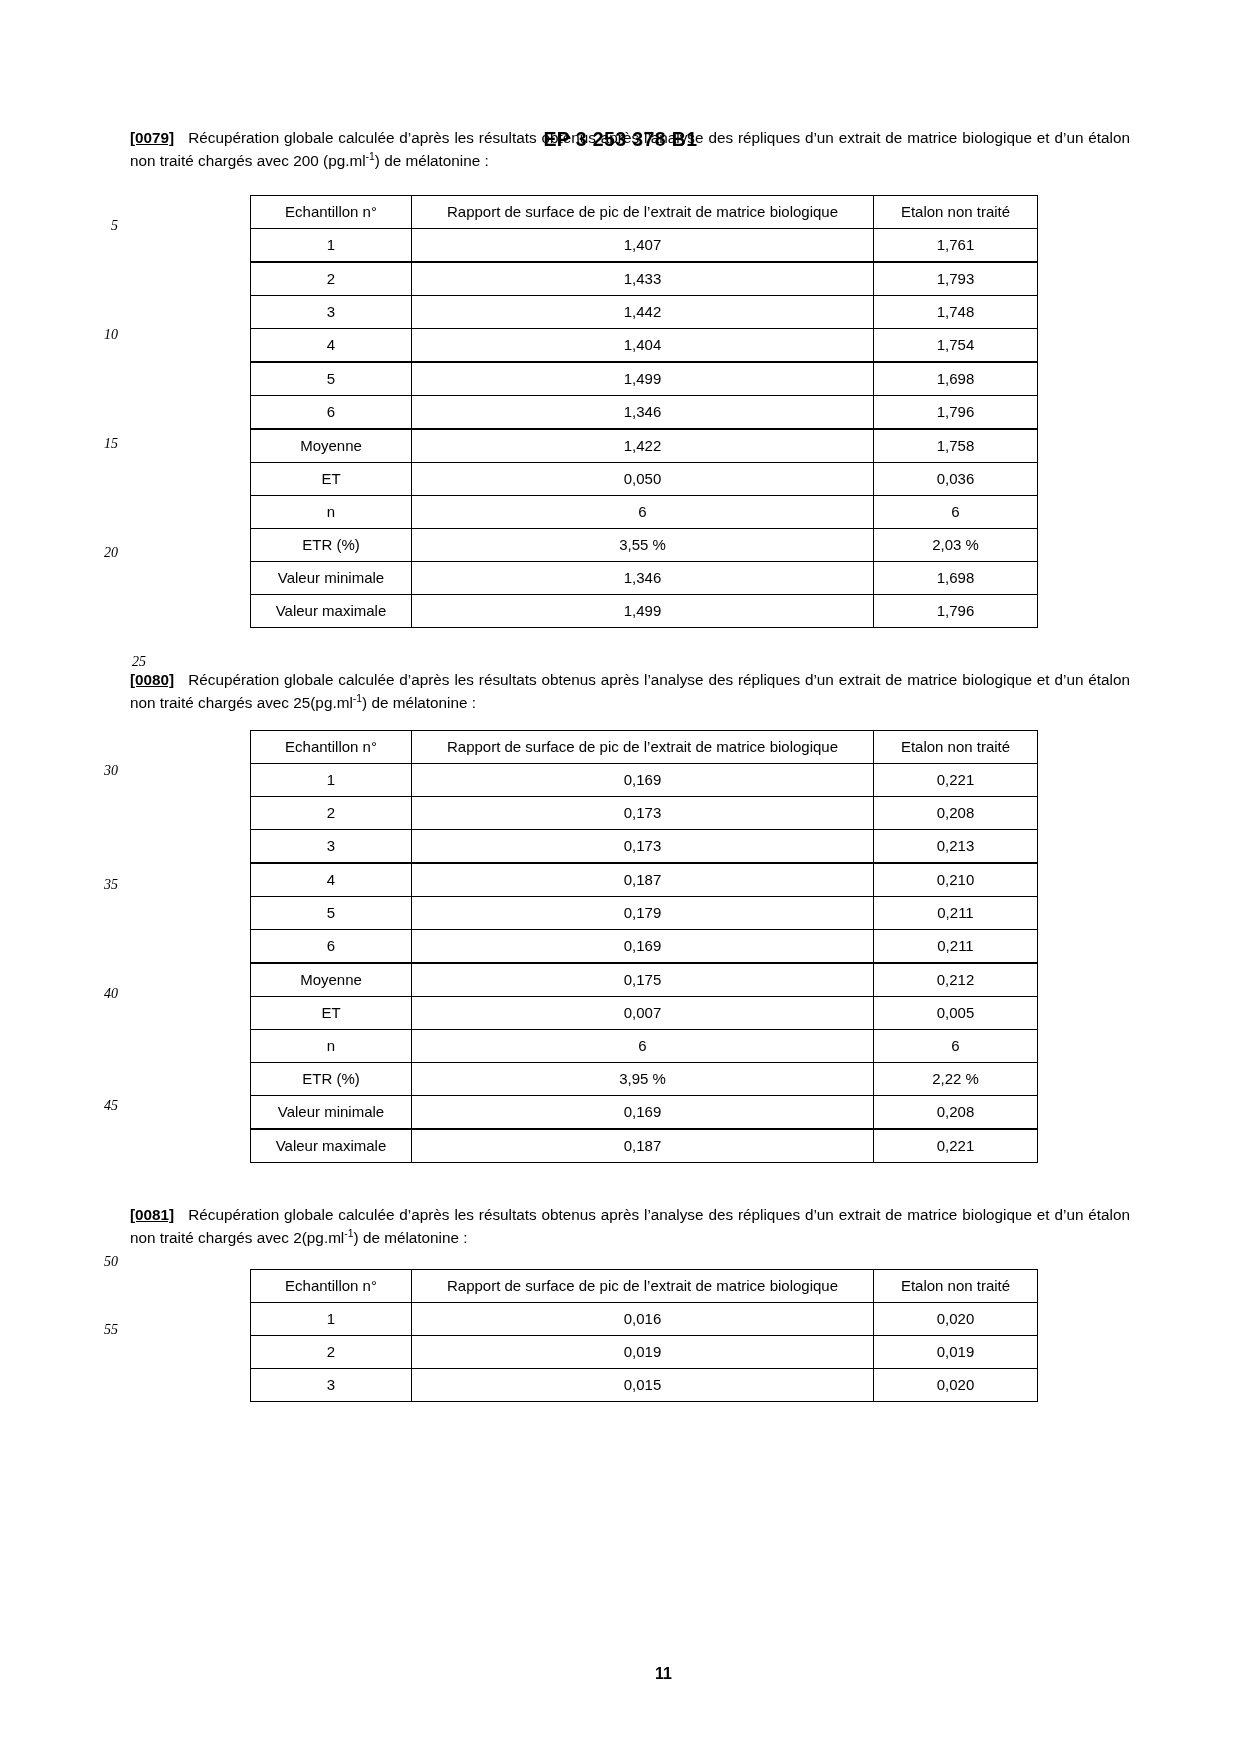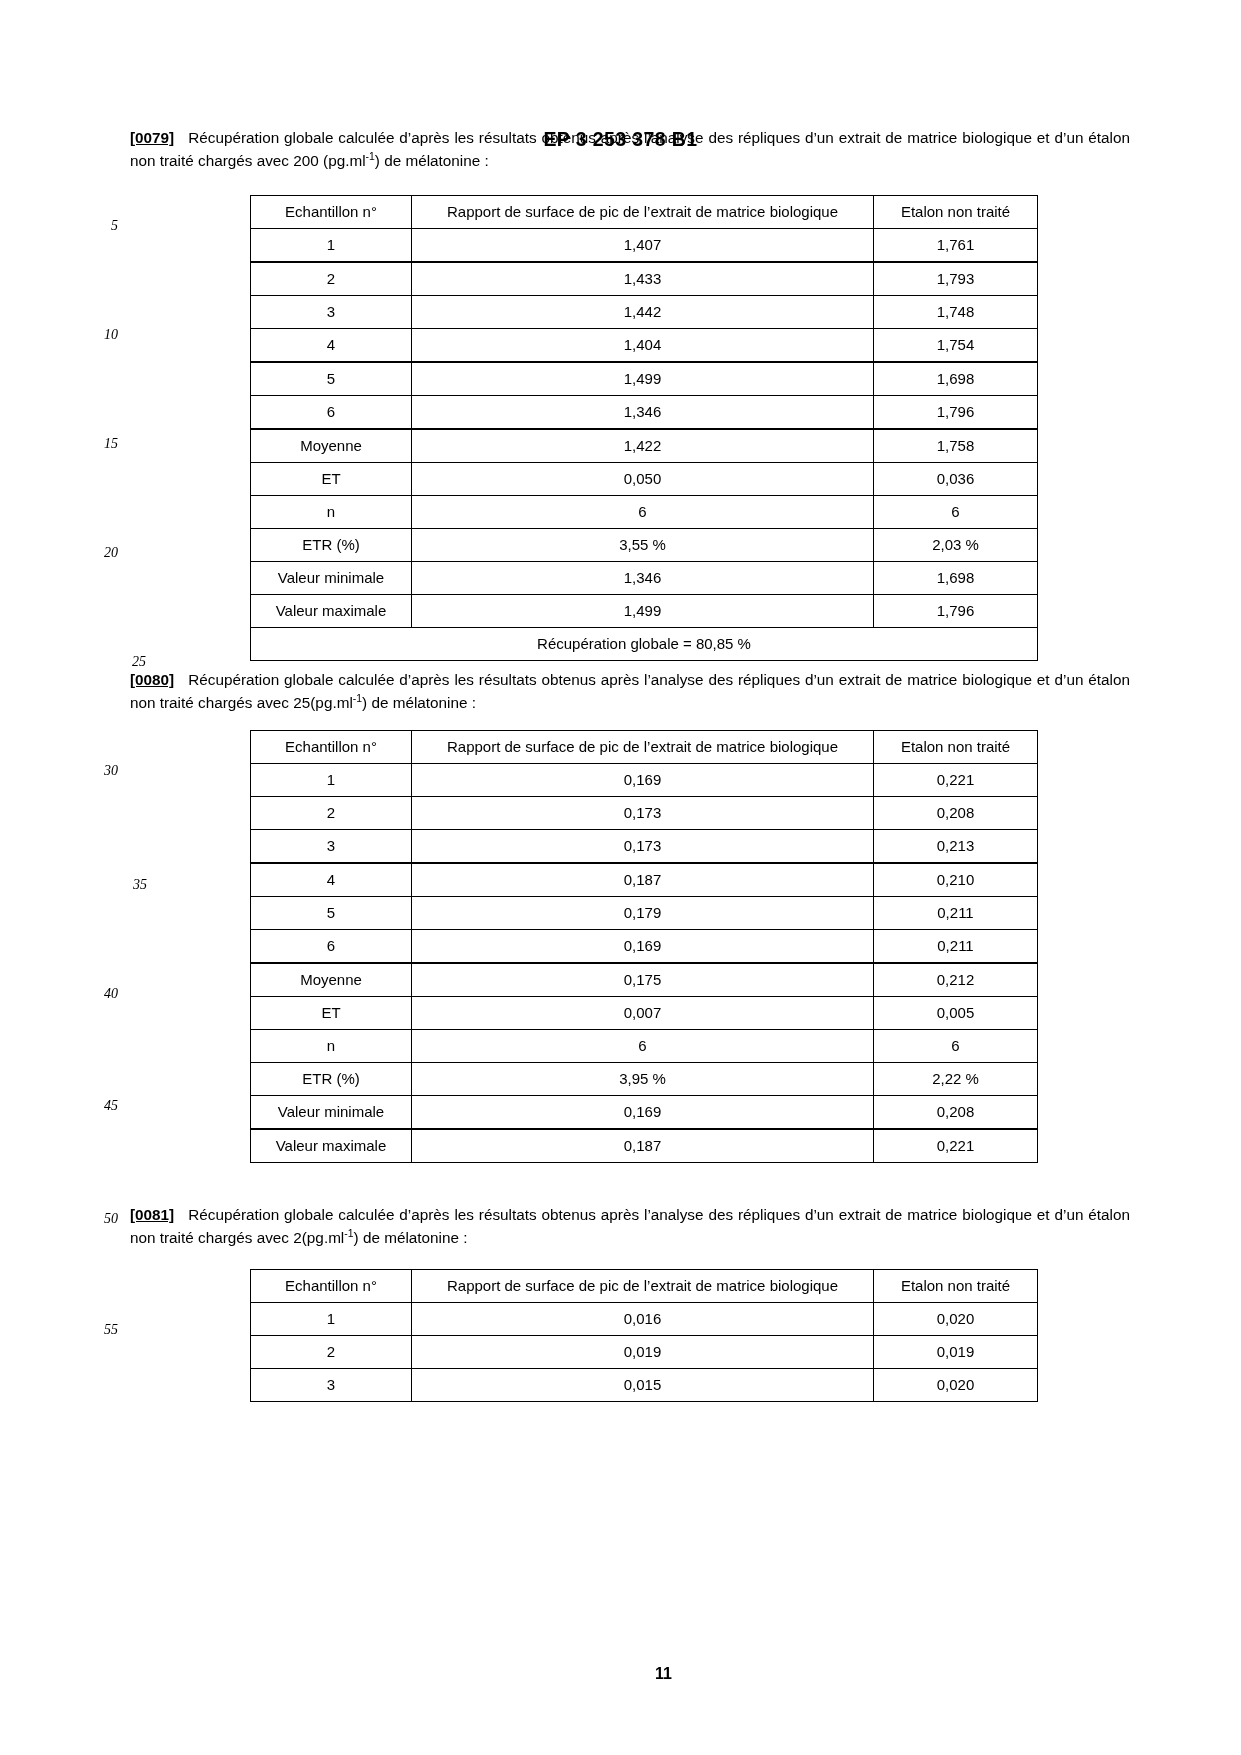--- a/index.html
+++ b/index.html
@@ -134,24 +134,24 @@
 
   <div class="doc-header">EP 3 253 378 B1</div>
 
   <div class="line-numbers">
       <div class="line-num" style="top: 218px;">5</div>
       <div class="line-num" style="top: 327px;">10</div>
       <div class="line-num" style="top: 436px;">15</div>
       <div class="line-num" style="top: 545px;">20</div>
       <div class="line-num" style="top: 654px; padding-left: 28px;">25</div>
       <div class="line-num" style="top: 763px;">30</div>
-      <div class="line-num" style="top: 877px; padding-left: 29px;">35</div>
+      <div class="line-num" style="top: 877px;">35</div>
       <div class="line-num" style="top: 986px;">40</div>
       <div class="line-num" style="top: 1098px;">45</div>
-      <div class="line-num" style="top: 1211px;">50</div>
+      <div class="line-num" style="top: 1254px;">50</div>
       <div class="line-num" style="top: 1322px;">55</div>
     </div>
 
   <div class="content">
 
     <p class="para" style="position:absolute; top:126px; left:0; width:1000px;">
       <span class="tag">[0079]</span><span>Récupération globale calculée d’après les résultats obtenus après l’analyse des répliques d’un extrait de matrice biologique et d’un étalon non traité chargés avec 200 (pg.ml</span><sup>-1</sup><span>) de mélatonine :</span>
     </p>
 
     <div class="tbl-wrap" style="position:absolute; top:195px; left:60px;">
@@ -217,23 +217,20 @@
             <tr>
               <td class="col-a">Valeur minimale</td>
               <td class="col-b">1,346</td>
               <td class="col-c">1,698</td>
             </tr>
             <tr>
               <td class="col-a">Valeur maximale</td>
               <td class="col-b">1,499</td>
               <td class="col-c">1,796</td>
             </tr>
-            <tr>
-              <td class="summary" colspan="3">Récupération globale = 80,85 %</td>
-            </tr>
           </tbody>
       </table>
     </div>
 
     <p class="para" style="position:absolute; top:668px; left:0; width:1000px;">
       <span class="tag">[0080]</span><span>Récupération globale calculée d’après les résultats obtenus après l’analyse des répliques d’un extrait de matrice biologique et d’un étalon non traité chargés avec 25(pg.ml</span><sup>-1</sup><span>) de mélatonine :</span>
     </p>
 
     <div class="tbl-wrap" style="position:absolute; top:730px; left:60px;">
       <table class="data">

